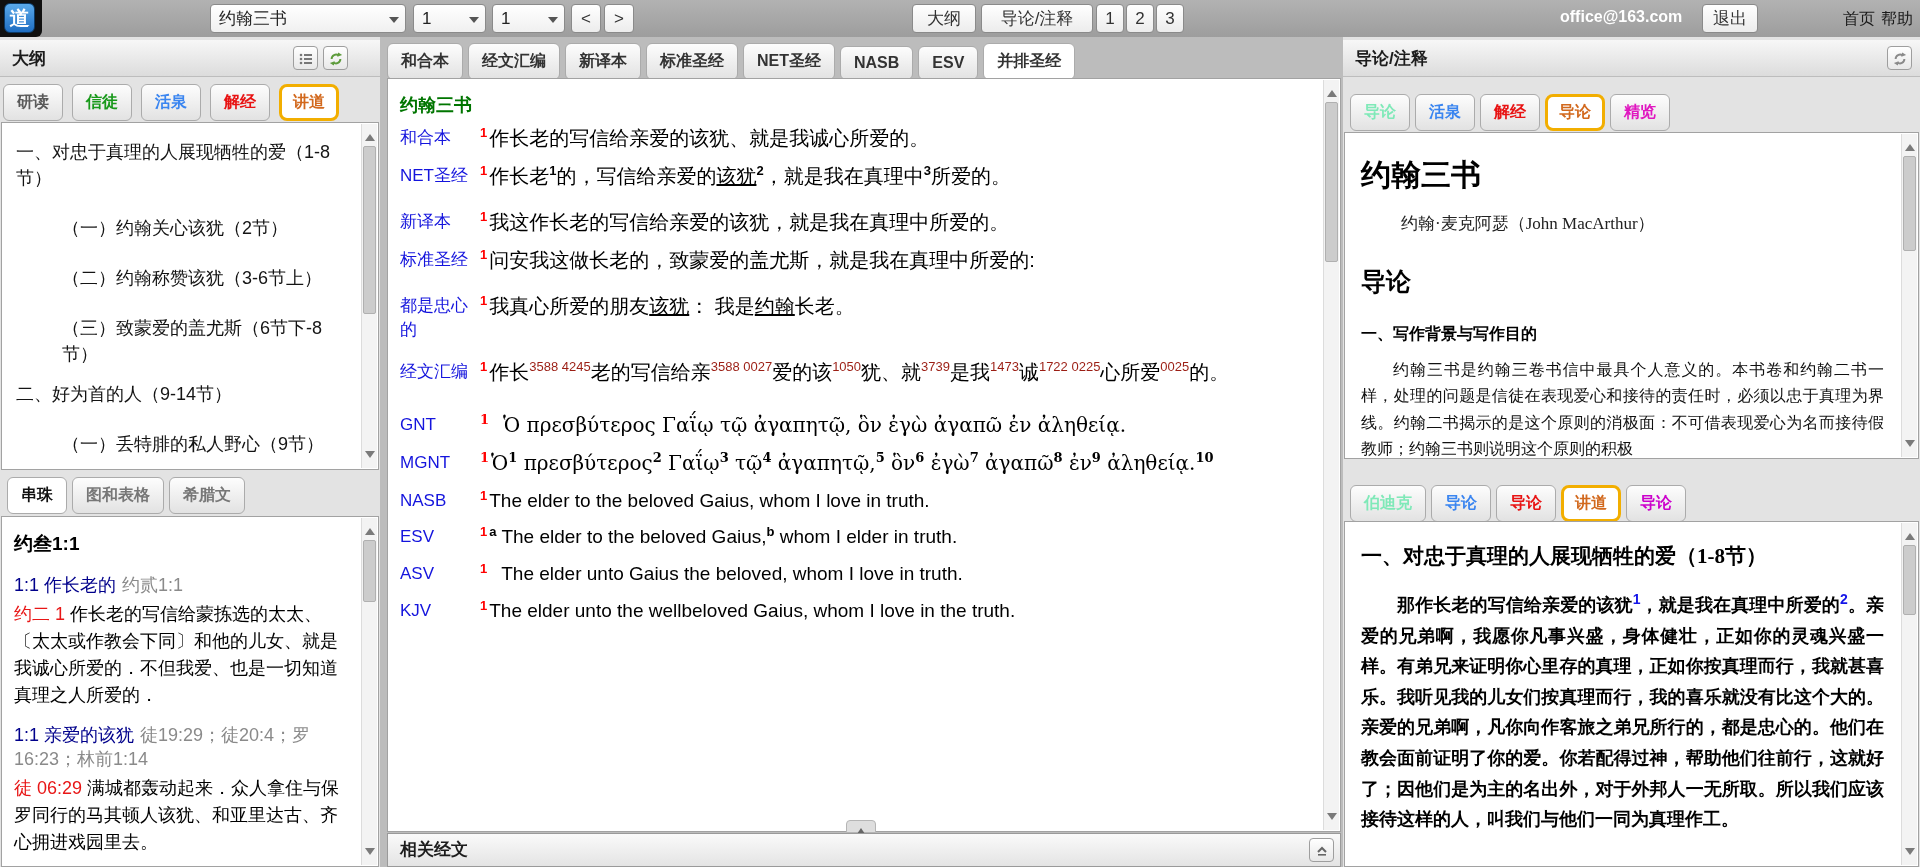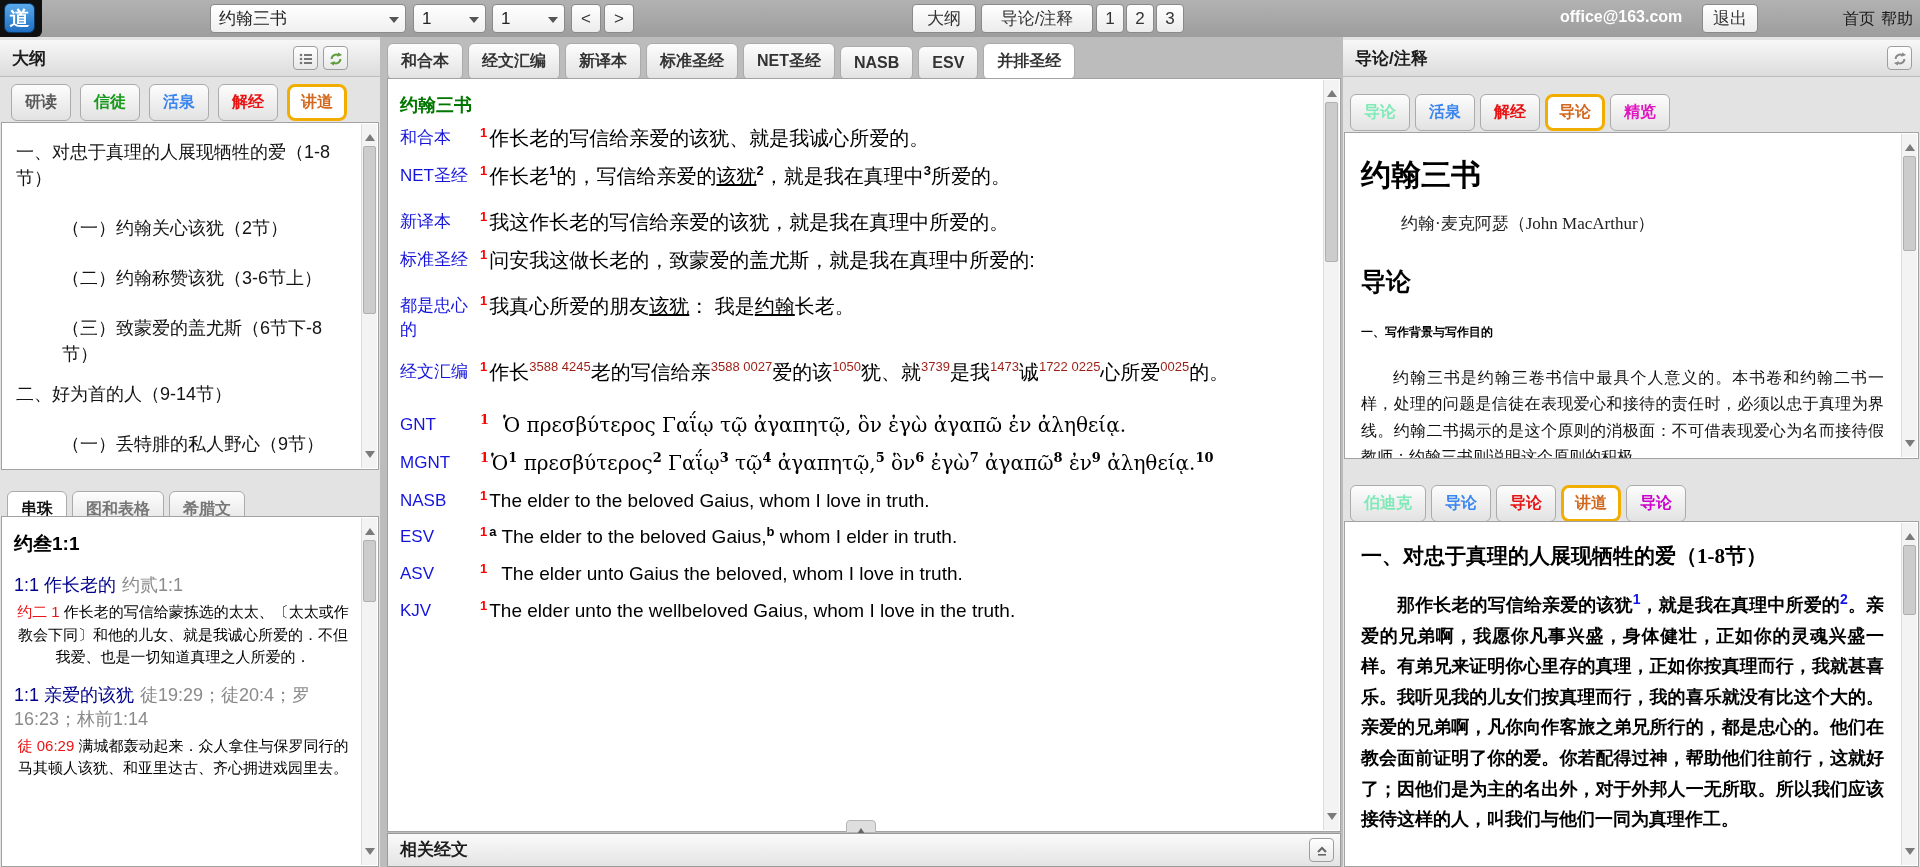--- a/index.html
+++ b/index.html
@@ -45,34 +45,34 @@
   .vsb { position:absolute; top:1px; bottom:1px; right:1px; width:16px; background:#f3f3f3;
     border-left:1px solid #dcdcdc; }
   .vsb .thumb { position:absolute; left:1px; width:13px; background:#ccc;
     border:1px solid #b0b0b0; border-radius:2px; }
   .sarr { position:absolute; left:3px; width:0; height:0; border:5px solid transparent; }
   .sarr.up { top:5px; border-bottom:7px solid #7a7a7a; }
   .sarr.dn { bottom:5px; border-top:7px solid #7a7a7a; }
 
   
   #left { left:0; width:380px; }
-  #left-tabs { left:11px; top:47px;gap:9px; }
+  #left-tabs { left:3px; top:47px;gap:9px; }
   #left-outline { left:1px; top:85px; width:378px; height:348px; }
   #outline-list { padding:16px 26px 0 14px; font-size:18px; color:#141414; }
   .oitem { margin-bottom:13px; line-height:1.45; cursor:pointer; }
   .oitem.lv1 { padding-left:46px;margin-top:24px; }
-  #left-lower-tabs { left:7px; top:454px;justify-content:center; }
+  #left-lower-tabs { left:7px; top:440px;justify-content:center; }
   #left-lower { left:1px; top:479px; width:378px; height:351px; }
   #xref-wrap { padding:14px 26px 0 12px; }
   #xref-head { font-size:19px; font-weight:bold; color:#000; margin-bottom:16px; }
   .xre { margin-bottom:14px; }
   .xhead { font-size:18px; margin-bottom:4px; }
   .xref { color:#00008b; font-weight:normal; cursor:pointer; }
   .xrefs { color:#8a8a8a; margin-left:6px; cursor:pointer; }
-  .xbody { font-size:15px; color:#000; line-height:1.5;text-align:center; }
+  .xbody { font-size:18px; color:#000; line-height:1.5; }
   .xv { color:#e81616; cursor:pointer; }
 
   
   #mid-tabs { left:387px; top:43px; position:absolute; display:flex; gap:5px; }
   #mid-content { left:387px; top:78px; width:954px; height:754px; }
   #mid-inner { padding:14px 30px 0 12px; }
   #mid-book-title { color:#007500; font-weight:bold; font-size:18px; margin-bottom:6px; }
   .brow { display:flex; margin-bottom:7px; }
   .brow.sp { margin-top:15px; }
   .brow.sp2 { margin-top:22px; }
@@ -99,21 +99,21 @@
 
   
   #right { left:1343px; width:577px; }
   #right-tabs { left:7px; top:57px; }
   #right-upper { left:1px; top:95px; width:575px; height:327px; }
   #article { padding:16px 34px 0 16px; }
   #article h1 { font-size:30px; color:#000; margin:6px 0 16px; }
   #article .author { font-family:"Liberation Serif", serif; font-size:17px; color:#222;
     margin:0 0 30px 40px; }
   #article h2 { font-size:25px; color:#000; margin:0 0 26px; }
-  #article h3 { font-family:"Liberation Serif", serif; font-size:12px; color:#000; margin:0 0 24px; }
+  #article h3 { font-family:"Liberation Serif", serif; font-size:16px; color:#000; margin:0 0 12px; }
   #article p { font-family:"Liberation Serif", serif; font-size:16px; line-height:1.65;
     text-indent:2em; text-align:justify; color:#111; }
   #right-lower-tabs { left:7px; top:448px; }
   #right-lower { left:1px; top:484px; width:575px; height:346px; }
   #sermon { padding:20px 34px 0 16px; }
   #sermon-head { font-family:"Liberation Serif", serif; font-size:21px; font-weight:bold;
     color:#000; margin-bottom:18px; }
   #sermon-para { font-size:18px; font-weight:bold; color:#000; line-height:1.7;
     text-indent:2em; text-align:justify; }
 

